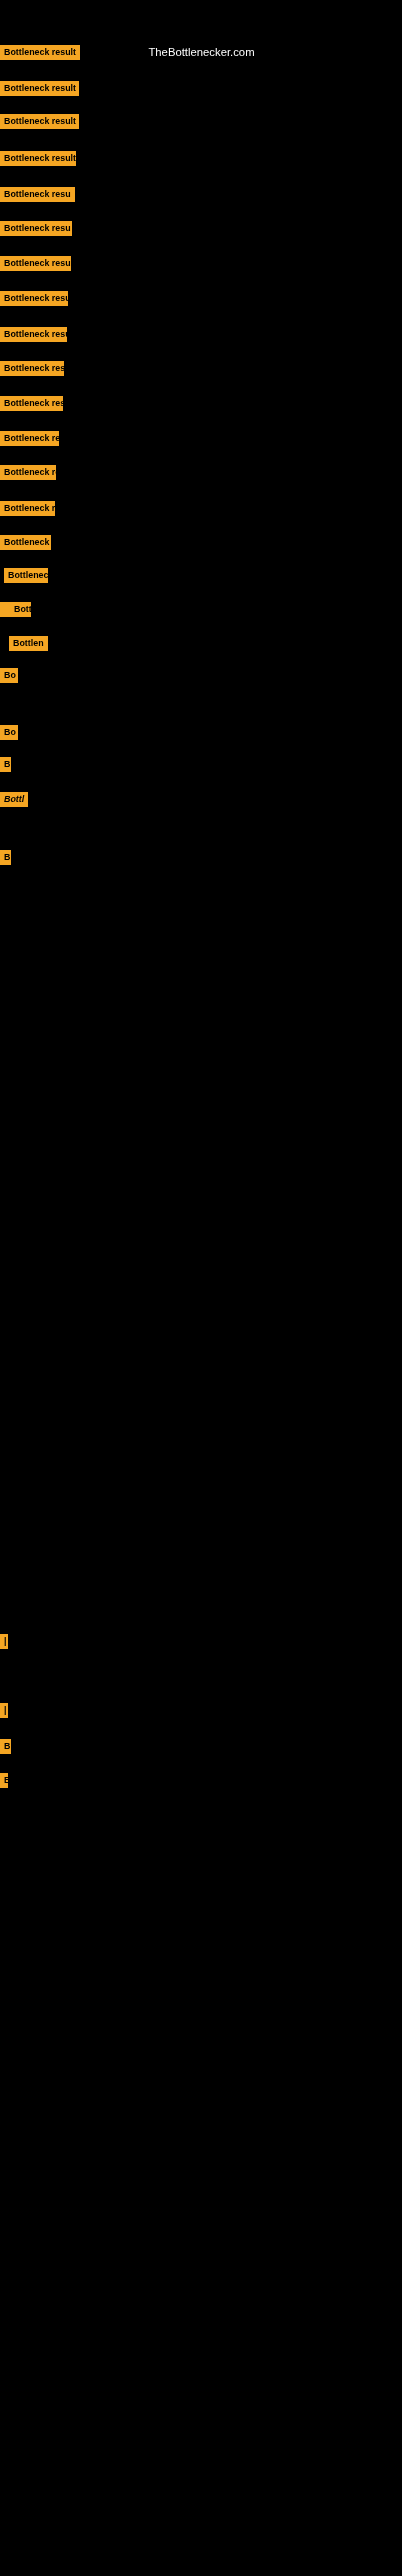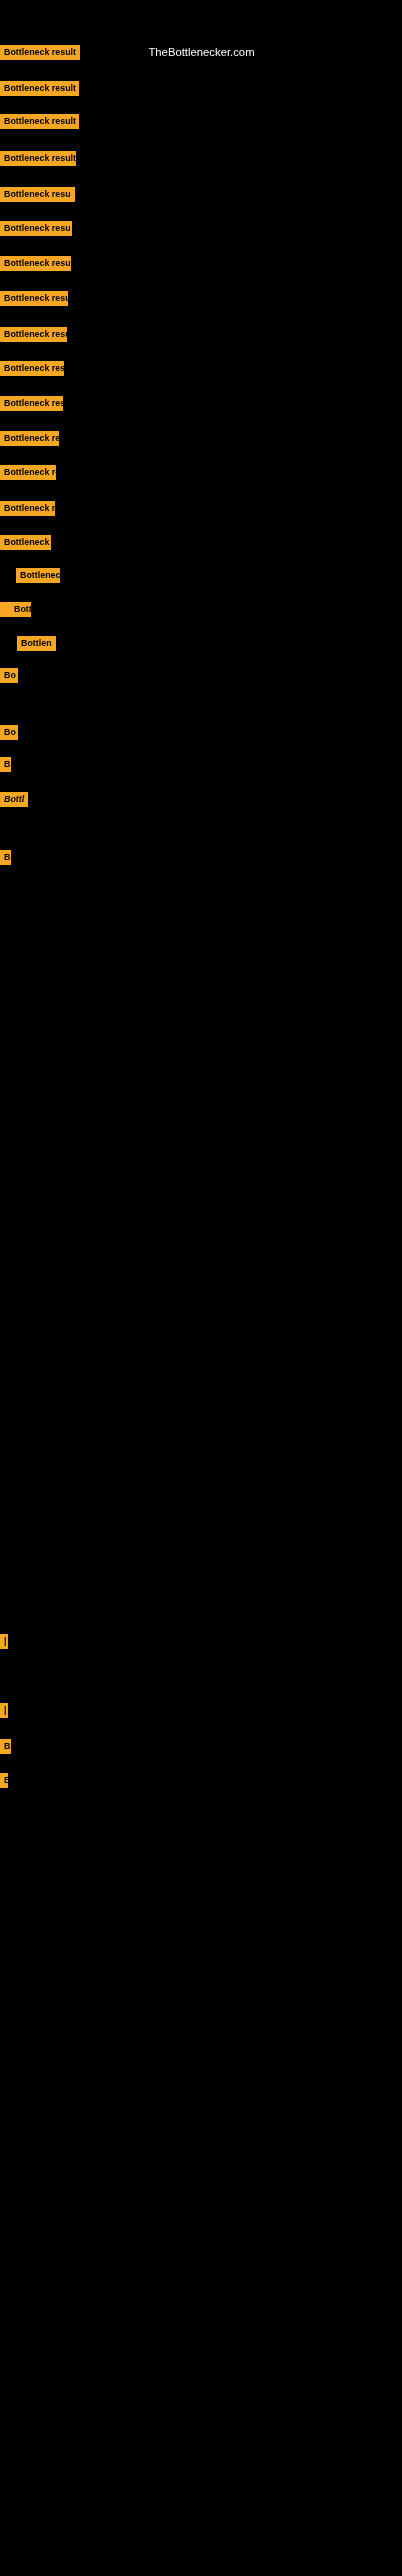--- a/index.html
+++ b/index.html
@@ -57,23 +57,23 @@
 <div class="badge-container" style="top: 221px; left: 0px;"><div class="bottleneck-badge" style="max-width: 72px;">Bottleneck resu</div></div>
 <div class="badge-container" style="top: 256px; left: 0px;"><div class="bottleneck-badge" style="max-width: 71px;">Bottleneck resu</div></div>
 <div class="badge-container" style="top: 291px; left: 0px;"><div class="bottleneck-badge" style="max-width: 68px;">Bottleneck resu</div></div>
 <div class="badge-container" style="top: 327px; left: 0px;"><div class="bottleneck-badge" style="max-width: 67px;">Bottleneck resu</div></div>
 <div class="badge-container" style="top: 361px; left: 0px;"><div class="bottleneck-badge" style="max-width: 64px;">Bottleneck resu</div></div>
 <div class="badge-container" style="top: 396px; left: 0px;"><div class="bottleneck-badge" style="max-width: 63px;">Bottleneck resu</div></div>
 <div class="badge-container" style="top: 431px; left: 0px;"><div class="bottleneck-badge" style="max-width: 59px;">Bottleneck res</div></div>
 <div class="badge-container" style="top: 465px; left: 0px;"><div class="bottleneck-badge" style="max-width: 56px;">Bottleneck res</div></div>
 <div class="badge-container" style="top: 501px; left: 0px;"><div class="bottleneck-badge" style="max-width: 55px;">Bottleneck res</div></div>
 <div class="badge-container" style="top: 535px; left: 0px;"><div class="bottleneck-badge" style="max-width: 51px;">Bottleneck re</div></div>
-<div class="badge-container" style="top: 568px; left: 16px;"><div class="bottleneck-badge" style="max-width: 44px;">Bottlenec</div></div>
+<div class="badge-container" style="top: 568px; left: 4px;"><div class="bottleneck-badge" style="max-width: 44px;">Bottlenec</div></div>
 <div class="badge-container" style="top: 602px; left: 0px;"><div class="bottleneck-badge" style="max-width: 31px; padding-left: 14px;">Bott</div></div>
-<div class="badge-container" style="top: 636px; left: 17px;"><div class="bottleneck-badge" style="max-width: 42px;">Bottlen</div></div>
+<div class="badge-container" style="top: 636px; left: 9px;"><div class="bottleneck-badge" style="max-width: 42px;">Bottlen</div></div>
 <div class="badge-container" style="top: 668px; left: 0px;"><div class="bottleneck-badge" style="max-width: 17.7px;">Bo</div></div>
 <div class="badge-container" style="top: 725px; left: 0px;"><div class="bottleneck-badge" style="max-width: 17.7px;">Bo</div></div>
 <div class="badge-container" style="top: 757px; left: 0px;"><div class="bottleneck-badge" style="max-width: 11.3px;">B</div></div>
 <div class="badge-container" style="top: 792px; left: 0px;"><div class="bottleneck-badge" style="max-width: 31px; font-style: italic;">Bottl</div></div>
 <div class="badge-container" style="top: 850px; left: 0px;"><div class="bottleneck-badge" style="max-width: 11.3px;">B</div></div>
 <div class="badge-container" style="top: 1634px; left: 0px;"><div class="bottleneck-badge" style="max-width: 6.4px;">|</div></div>
 <div class="badge-container" style="top: 1703px; left: 0px;"><div class="bottleneck-badge" style="max-width: 6.4px;">|</div></div>
 <div class="badge-container" style="top: 1739px; left: 0px;"><div class="bottleneck-badge" style="max-width: 11.3px;">B</div></div>
 <div class="badge-container" style="top: 1773px; left: 0px;"><div class="bottleneck-badge" style="max-width: 6.4px;">B</div></div>
 

